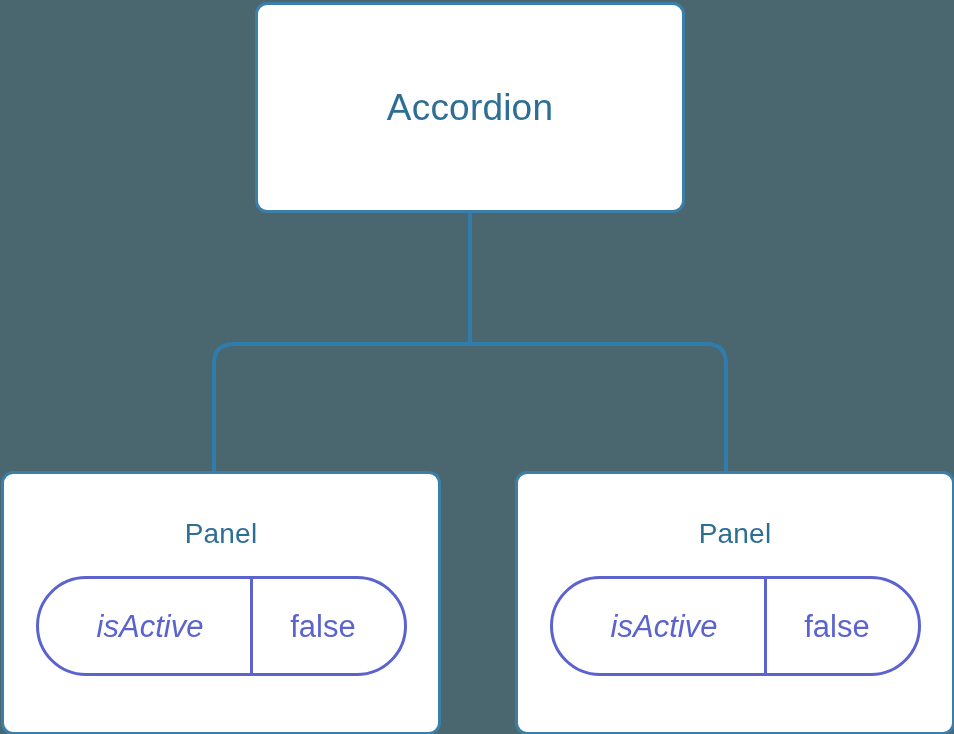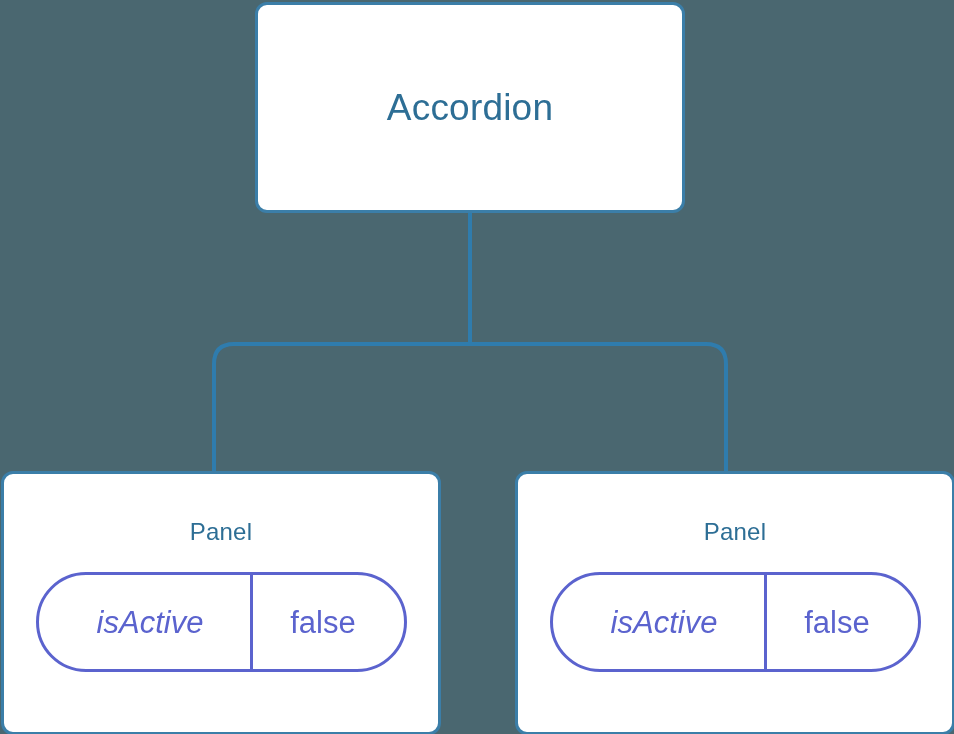--- a/index.html
+++ b/index.html
@@ -53,21 +53,21 @@
   .node-panel {
     width: 440px;
     height: 264px;
     top: 471px;
     justify-content: flex-start;
     padding-top: 46px;
   }
   .node-panel-left  { left: 1px; }
   .node-panel-right { left: 515px; }
   .node-title-panel {
-    font-size: 24px;
+    font-size: 28px;
     color: #2d6e95;
     letter-spacing: 0.2px;
     line-height: 1;
   }
   .prop-pill {
     margin-top: 28px;
     height: 100px;
     display: flex;
     align-items: stretch;
     border: 3px solid #5b63ce;

